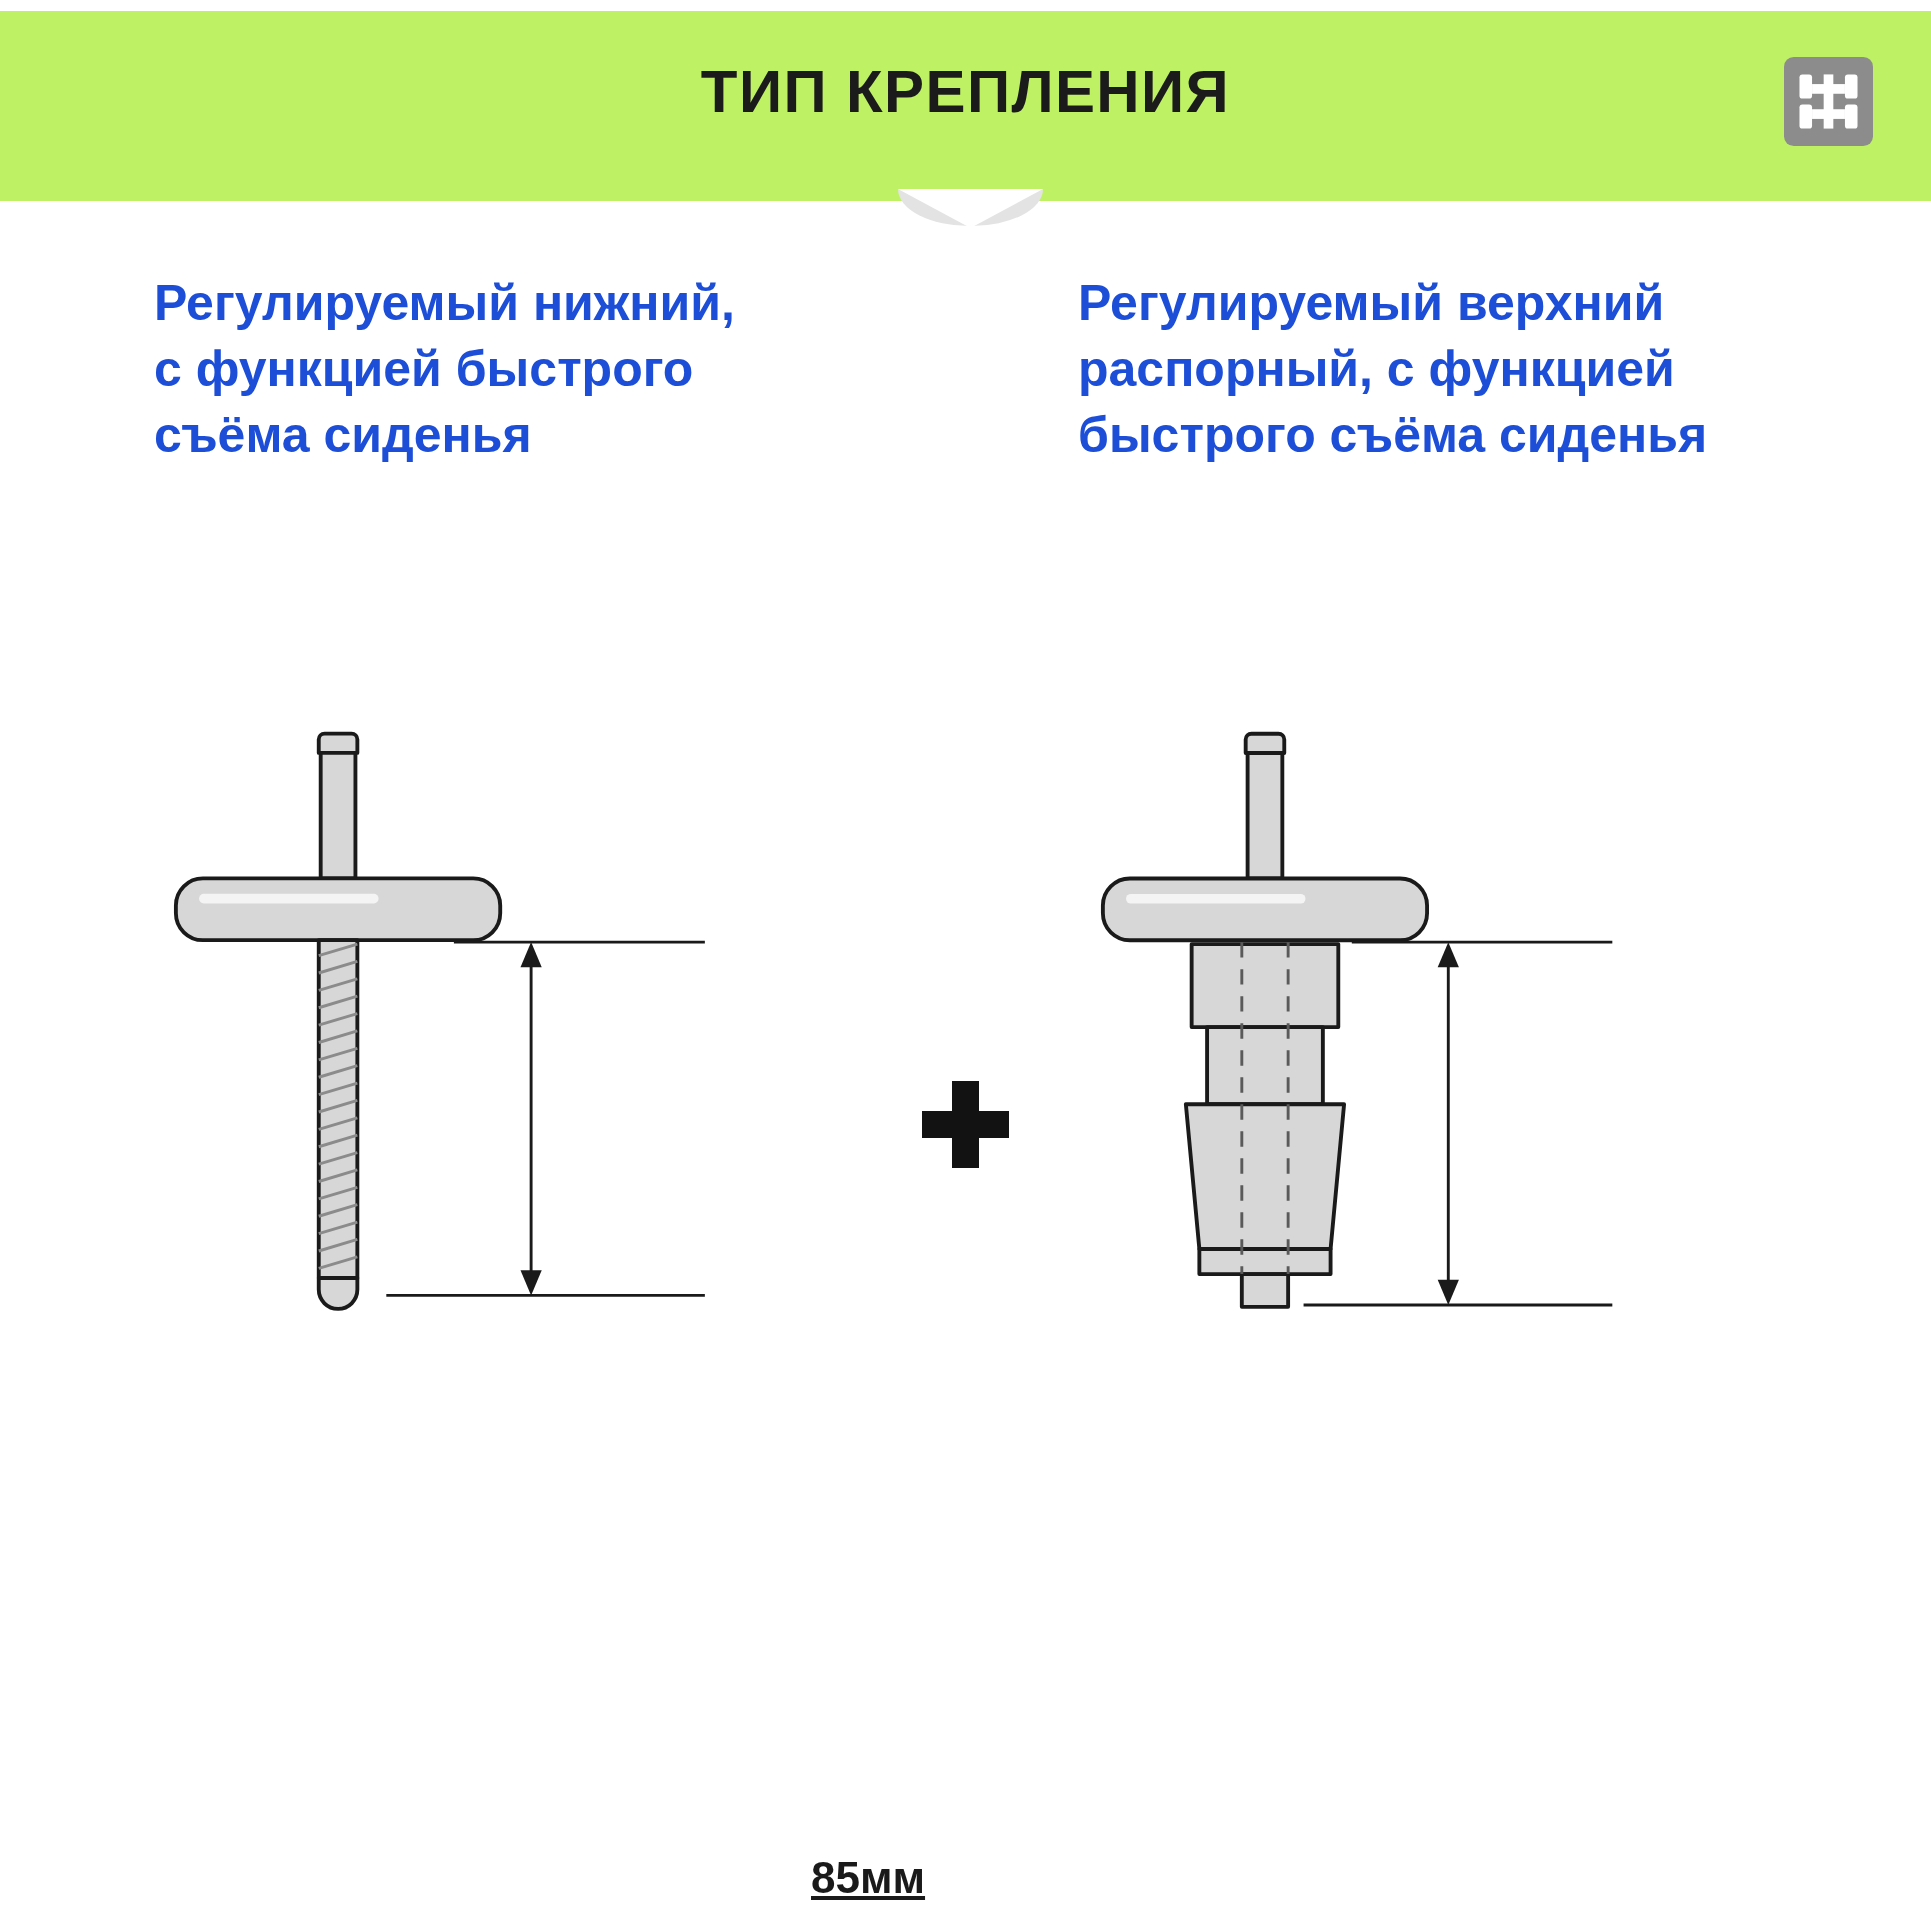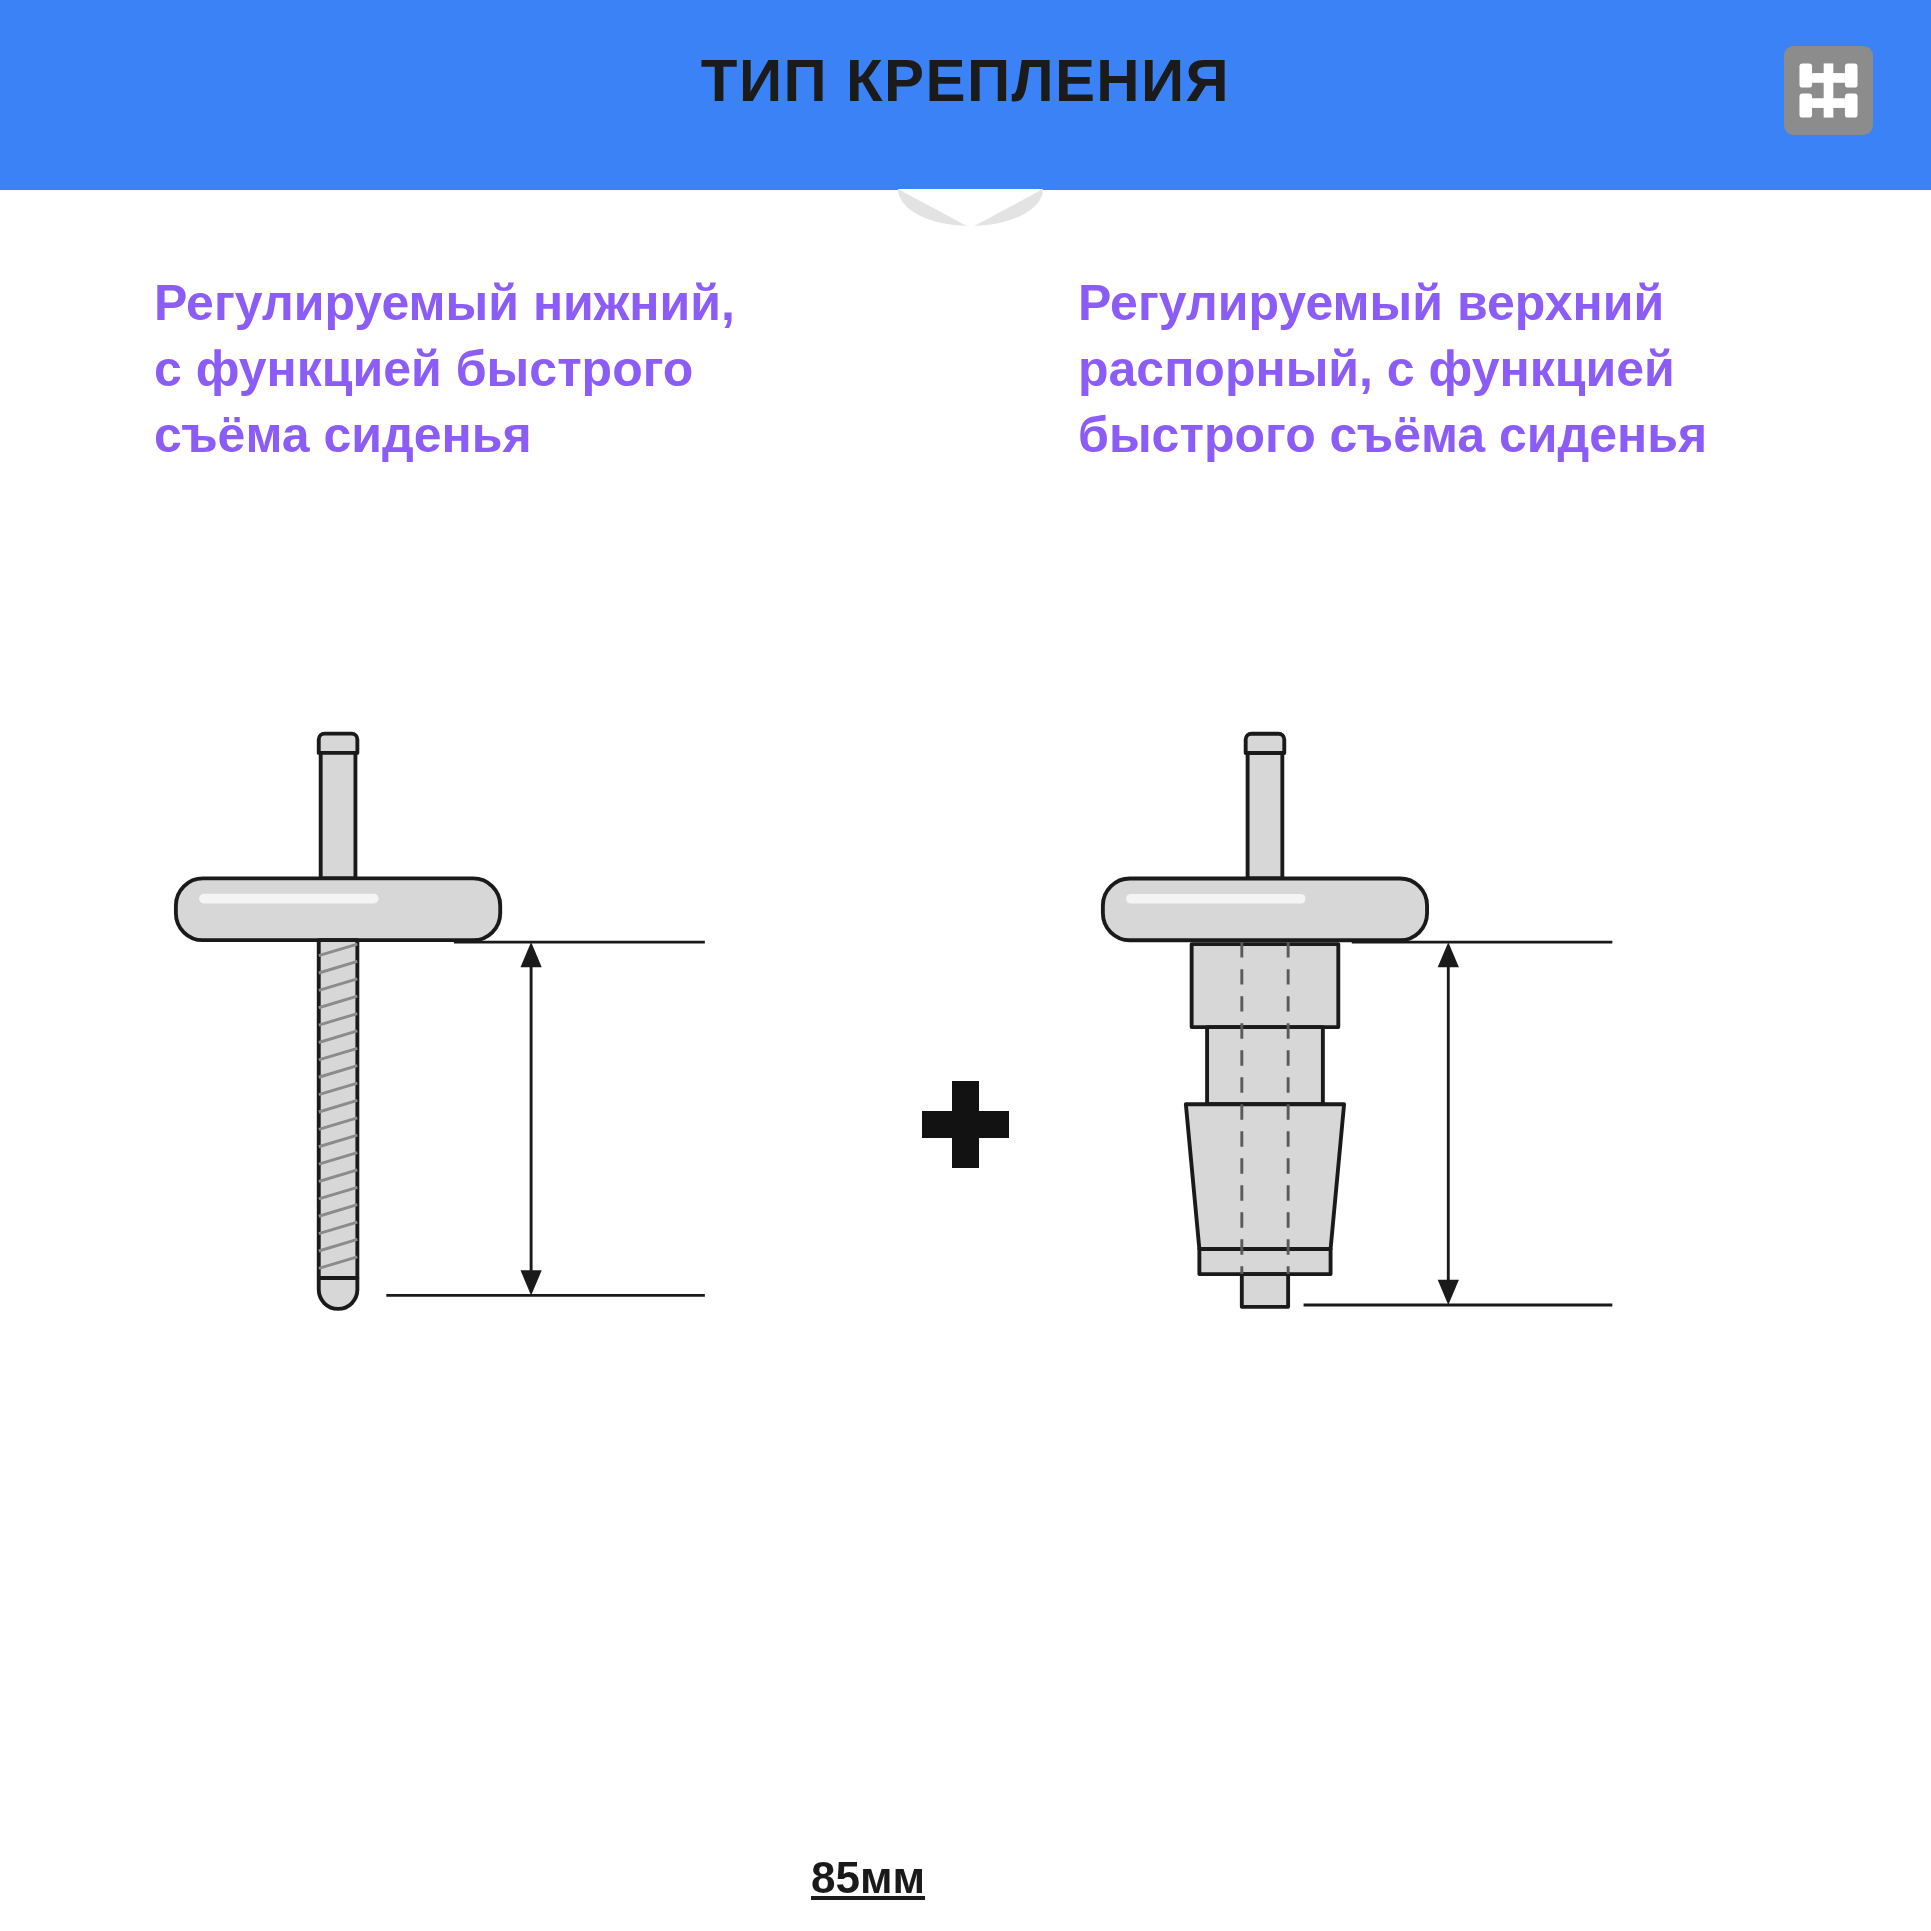--- a/index.html
+++ b/index.html
@@ -20,24 +20,24 @@
     width: 1931px;
     height: 1931px;
     background: #ffffff;
     box-sizing: border-box;
   }
 
   
   .header {
     position: absolute;
     left: 0;
-    top: 0;
+    top: 11px;
     width: 1931px;
     height: 190px;
-    background: #3b82f6;
+    background: #bef264;
   }
   .header-title {
     position: absolute;
     left: 0;
     top: 46px;
     width: 1931px;
     text-align: center;
     font-size: 60px;
     font-weight: bold;
     letter-spacing: 1.4px;
@@ -78,21 +78,21 @@
     top: 270px;
     width: 811px;
   }
   .col-left  { left: 154px; }
   .col-right { left: 1078px; }
 
   .col-title {
     font-size: 50px;
     font-weight: bold;
     line-height: 1.32;
-    color: #8b5cf6;
+    color: #1d4ed8;
     white-space: pre-line;
   }
 
   
   .plus {
     position: absolute;
     left: 922px;
     top: 1081px;
     width: 87px;
     height: 87px;

